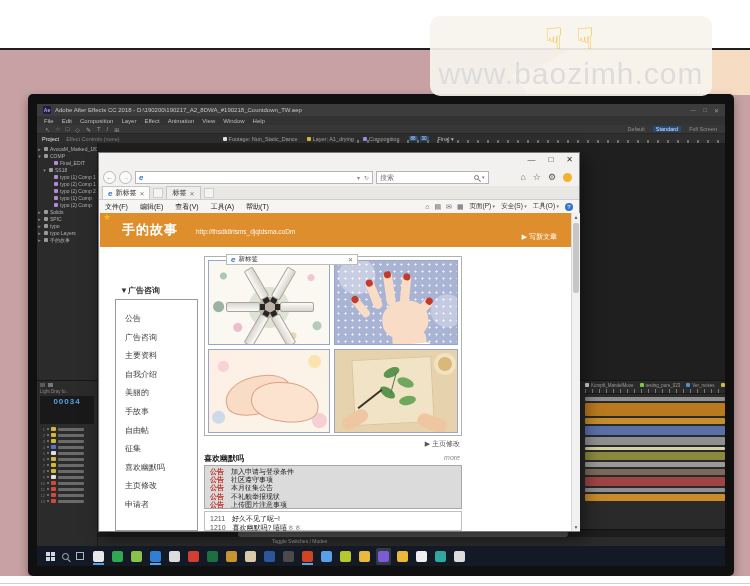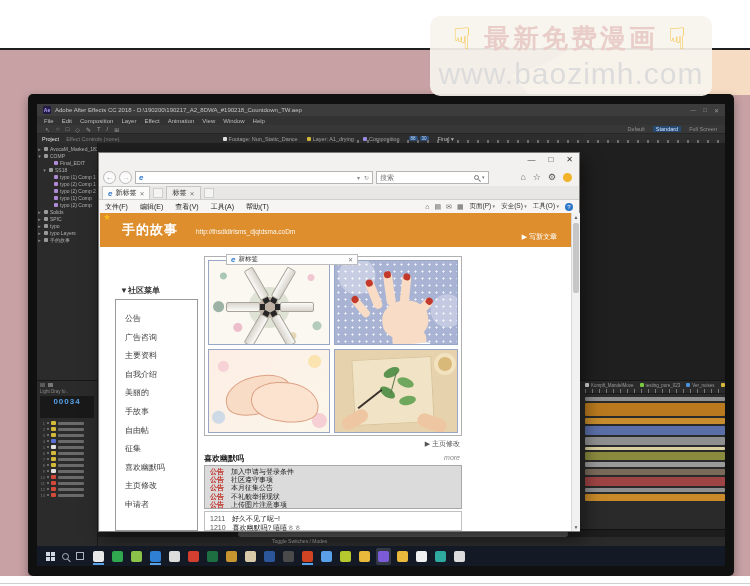--- a/index.html
+++ b/index.html
@@ -64,21 +64,21 @@
   .ae-viewerbg{position:absolute;left:61px;top:39px;width:627px;height:237px;background:#1f1f1f;}
 
   
   .ae-timeline{position:absolute;left:0;top:276px;width:688px;height:166px;background:#2a2a2a;border-top:1px solid #161616;}
   .tl-left{position:absolute;left:0;top:0;width:61px;height:166px;background:#2b2b2b;border-right:1px solid #191919;overflow:hidden;}
   .tl-head{height:8px;display:flex;align-items:center;gap:3px;padding-left:3px;}
   .tl-head i{display:block;width:5px;height:4px;background:#5a5a5a;}
   .tl-head i+i{background:#777;}
   .tl-sub{font-size:4.5px;color:#8a8a8a;white-space:nowrap;padding-left:3px;height:6px;}
   .tl-lcd{margin:1px 3px 2px 3px;background:#191919;color:#56a0e8;font-size:8px;font-weight:bold;
-    text-align:center;height:22px;line-height:12px;letter-spacing:1px;border-radius:1px;}
+    text-align:center;height:28px;line-height:12px;letter-spacing:1px;border-radius:1px;}
   .tl-rows{counter-reset:lyr;}
   .tl-row{height:6px;display:flex;align-items:center;gap:2px;padding-left:2px;}
   .tl-row::before{counter-increment:lyr;content:counter(lyr);font-size:4px;color:#7a7a7a;width:6px;text-align:right;}
   .tl-eye{width:2px;height:2px;background:#808080;border-radius:50%;}
   .tl-chip{width:5px;height:4px;border-radius:1px;}
   .tl-namebar{width:26px;height:3px;background:#6a6a6a;border-radius:1px;}
   .tl-right{position:absolute;left:548px;top:0;width:140px;height:166px;overflow:hidden;}
   .tlr-tabs{height:8px;display:flex;align-items:center;gap:6px;font-size:4.5px;color:#9a9a9a;white-space:nowrap;overflow:hidden;}
   .tlr-tab{display:flex;align-items:center;gap:2px;}
   .tlr-dot{display:inline-block;width:4px;height:4px;border-radius:1px;}
@@ -218,21 +218,20 @@
 
 <div id="stage">
 
   <div class="band-top"></div>
   <div class="rule"></div>
   <div class="peach"></div>
 
   <div class="watermark">
     <div class="wm1">
       <span class="wm-hand">☟</span>
-      <span>最新免费漫画</span>
       <span class="wm-hand">☟</span>
     </div>
     <div class="wm2">www.baozimh.com</div>
   </div>
 
   <div class="monitor">
     <div class="screen">
 
       <div class="ae-titlebar">
         <span class="ae-logo">Ae</span>
@@ -606,21 +605,21 @@
         </div>
         <span class="b-star">★</span>
 
         <div class="b-content">
           <div class="banner">
             <span class="site-title">手的故事</span>
             <span class="site-url">http://thsdldirlsms_djqtdsma.coDm</span>
             <span class="write-btn">▶ 写新文章</span>
           </div>
 
-          <div class="side-header">▼社区菜单</div>
+          <div class="side-header">▼广告咨询</div>
           <div class="side-box">
 
           <div class="side-item">公告</div>
               <div class="side-item">广告咨询</div>
               <div class="side-item">主要资料</div>
               <div class="side-item">自我介绍</div>
               <div class="side-item">美丽的</div>
               <div class="side-item">手故事</div>
               <div class="side-item">自由帖</div>
               <div class="side-item">征集</div>

